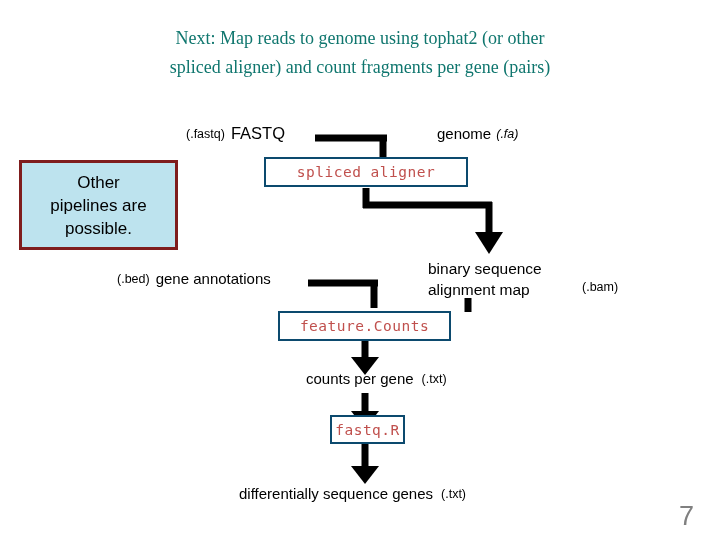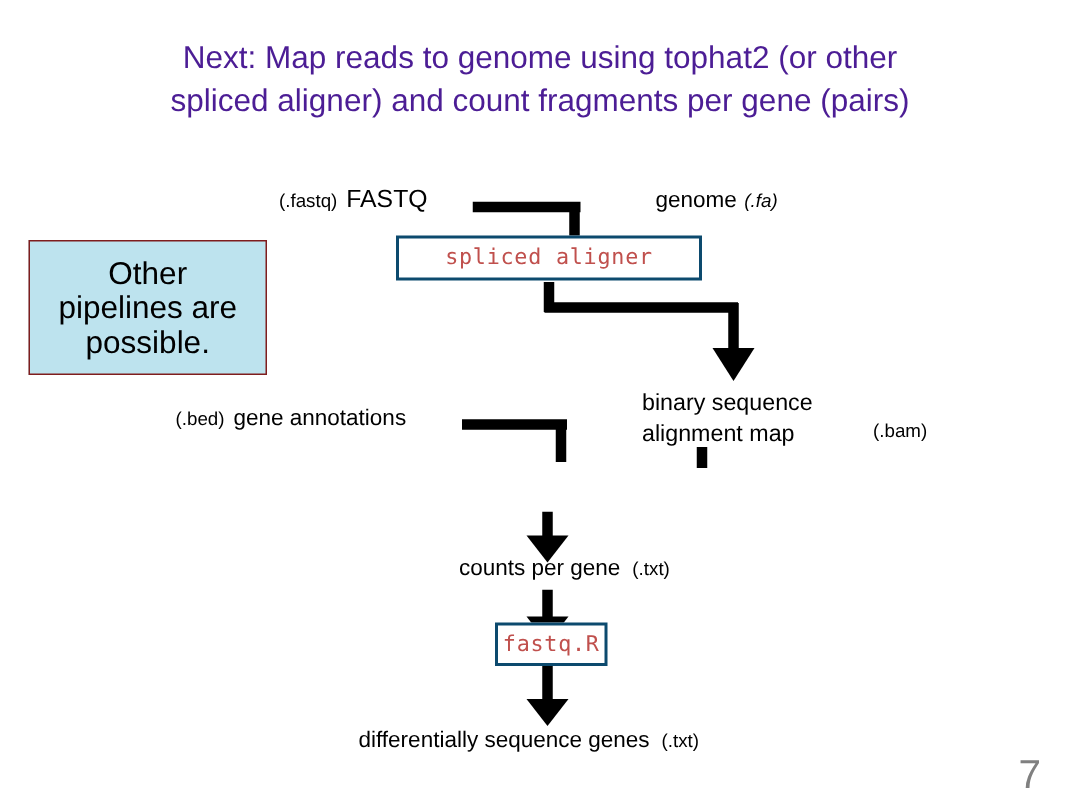--- a/index.html
+++ b/index.html
@@ -19,24 +19,24 @@
     position: relative;
     width: 720px;
     height: 540px;
   }
   .title {
     position: absolute;
     left: 30px;
     top: 24px;
     width: 660px;
     text-align: center;
-    font-size: 21px;
+    font-size: 18px;
     line-height: 29px;
-    color: #4c1d95;
-    font-family: Liberation Sans, sans-serif;
+    color: #0f766e;
+    font-family: Liberation Serif, serif;
   }
   .node {
     position: absolute;
     font-family: "Liberation Sans", sans-serif;
     color: #000000;
     white-space: nowrap;
   }
   .mono-box {
     position: absolute;
     border: 2px solid #0c4a6e;
@@ -46,27 +46,27 @@
     font-size: 14.5px;
     letter-spacing: 0.5px;
     display: flex;
     align-items: center;
     justify-content: center;
     box-sizing: border-box;
   }
   .blue-box {
     position: absolute;
     background: #BDE3EE;
-    border: 1px solid #7f1d1d;
+    border: 3px solid #7f1d1d;
     box-sizing: border-box;
     display: flex;
     flex-direction: column;
     align-items: center;
     justify-content: center;
-    font-size: 21px;
+    font-size: 17px;
     line-height: 23px;
     text-align: center;
     color: #000000;
   }
   .lbl-small {
     font-size: 12.5px;
   }
   .lbl-mid {
     font-size: 15px;
   }
@@ -161,20 +161,23 @@
     <div>alignment map</div>
   </div>
   <div class="node lbl-small" style="left:582px; top:280px;">(.bam)</div>
 
   <div class="arrow">
     <svg width="100" height="40" style="position:absolute; left:418px; top:298px;">
       <line x1="50" y1="0" x2="50" y2="14" stroke="#000000" stroke-width="7"></line>
     </svg>
   </div>
 
+  <div class="mono-box" style="left:278px; top:311px; width:173px; height:30px;">
+    <span>feature.Counts</span>
+  </div>
 
   <div class="arrow">
     <svg width="60" height="36" style="position:absolute; left:345px; top:341px;">
       <line x1="20" y1="0" x2="20" y2="18" stroke="#000000" stroke-width="7"></line>
       <polygon points="6,16 34,16 20,34" fill="#000000"></polygon>
     </svg>
   </div>
 
   <div class="node row" style="left:306px; top:370px;">
     <span class="lbl-mid">counts per gene</span>

